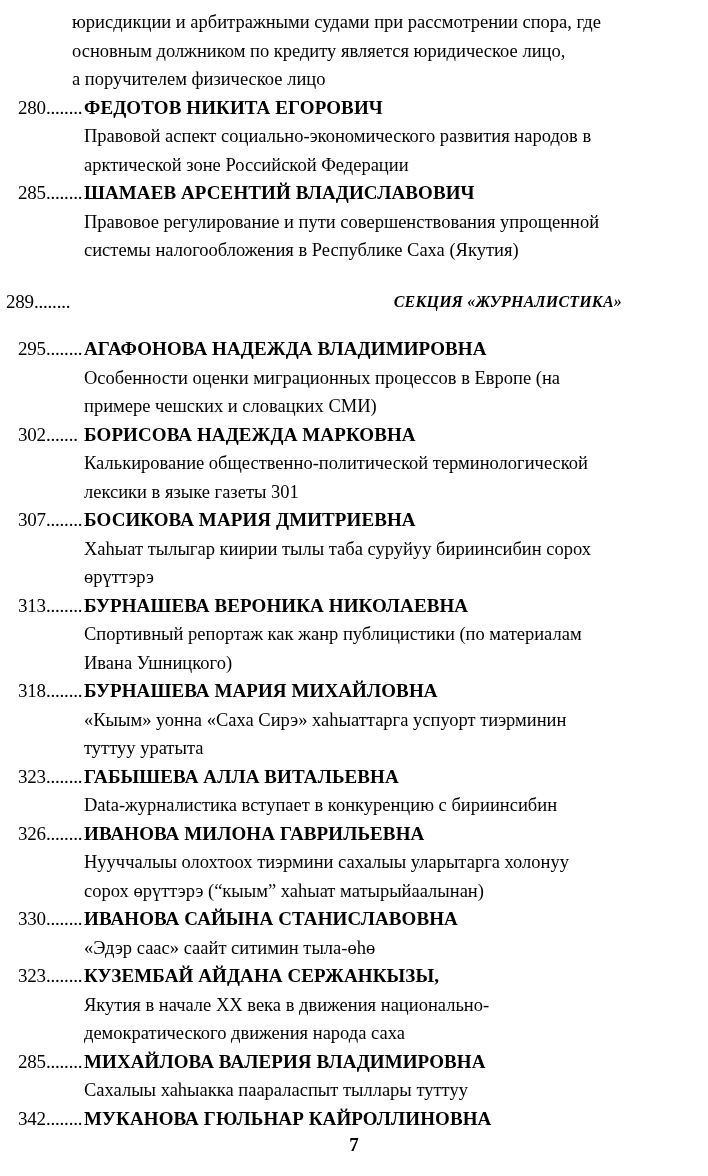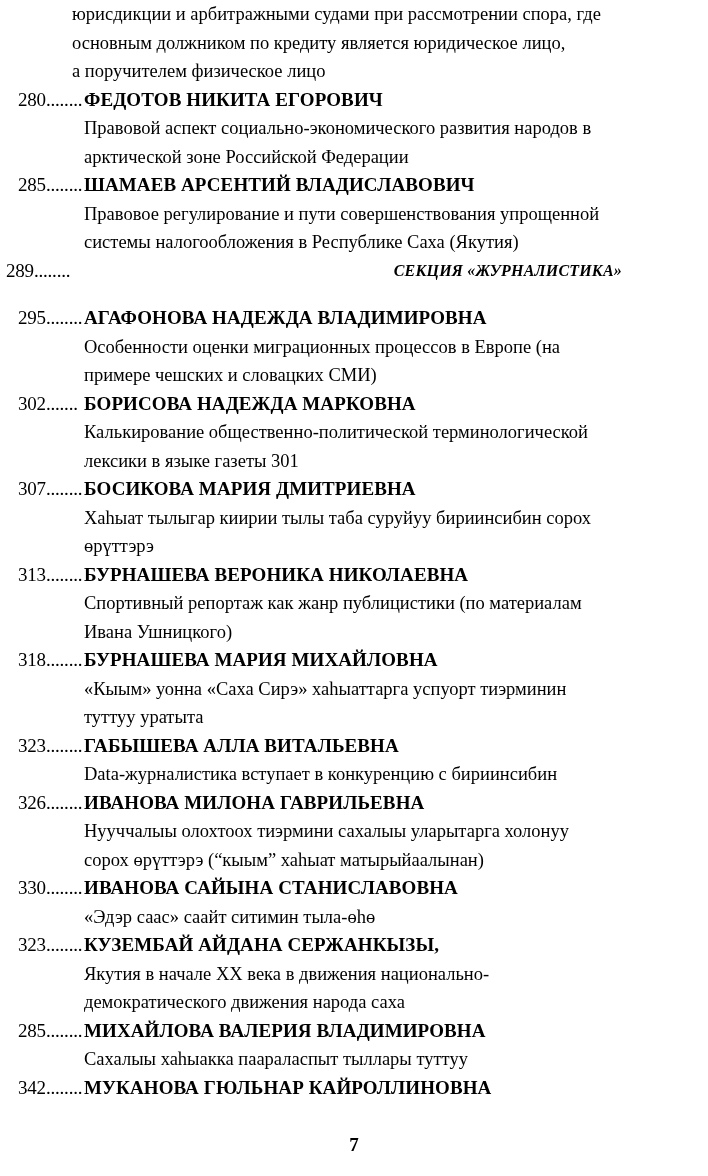--- a/index.html
+++ b/index.html
@@ -18,21 +18,21 @@
   .page {
     position: relative;
     width: 708px;
     height: 1176px;
     box-sizing: border-box;
     padding: 0;
   }
   .toc {
     position: absolute;
     left: 0;
-    top: 0;
+    top: 8px;
     width: 708px;
   }
   
   .entry {
     display: flex;
     align-items: flex-start;
     width: 708px;
     padding-left: 12px;
   }
   .pagenum {
@@ -63,20 +63,21 @@
   }
   .cont-line {
     font-size: 18.5px;
     line-height: 28.5px;
   }
   
   .section-row {
     display: flex;
     align-items: flex-start;
     width: 700px;
+    margin-top: 23px;
     margin-bottom: 19px;
   }
   .section-row .pagenum {
     font-size: 19px;
     line-height: 28.5px;
   }
   .section-title {
     flex: 1;
     text-align: right;
     font-size: 16px;

